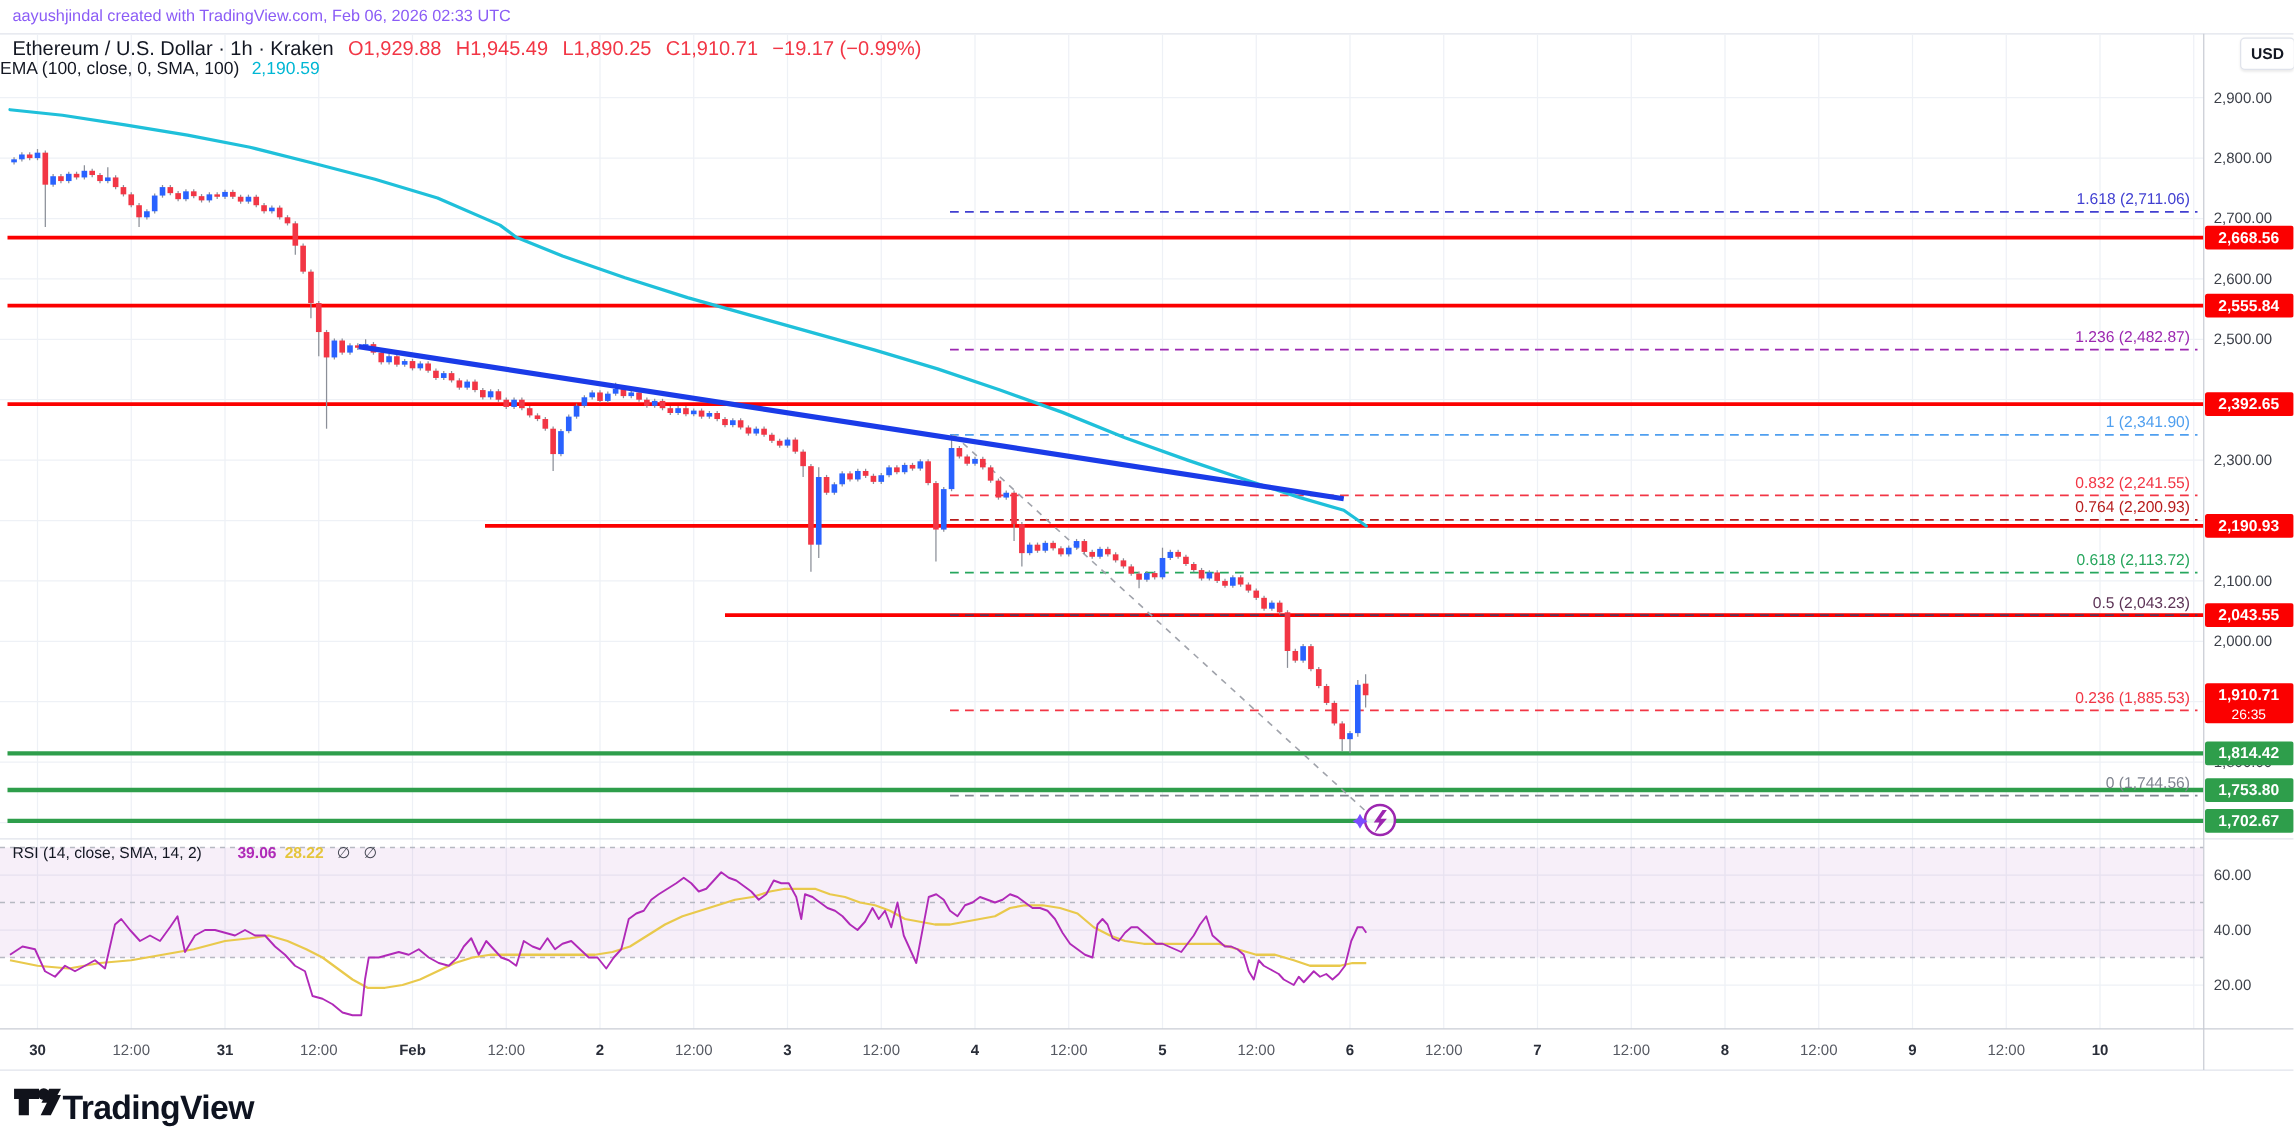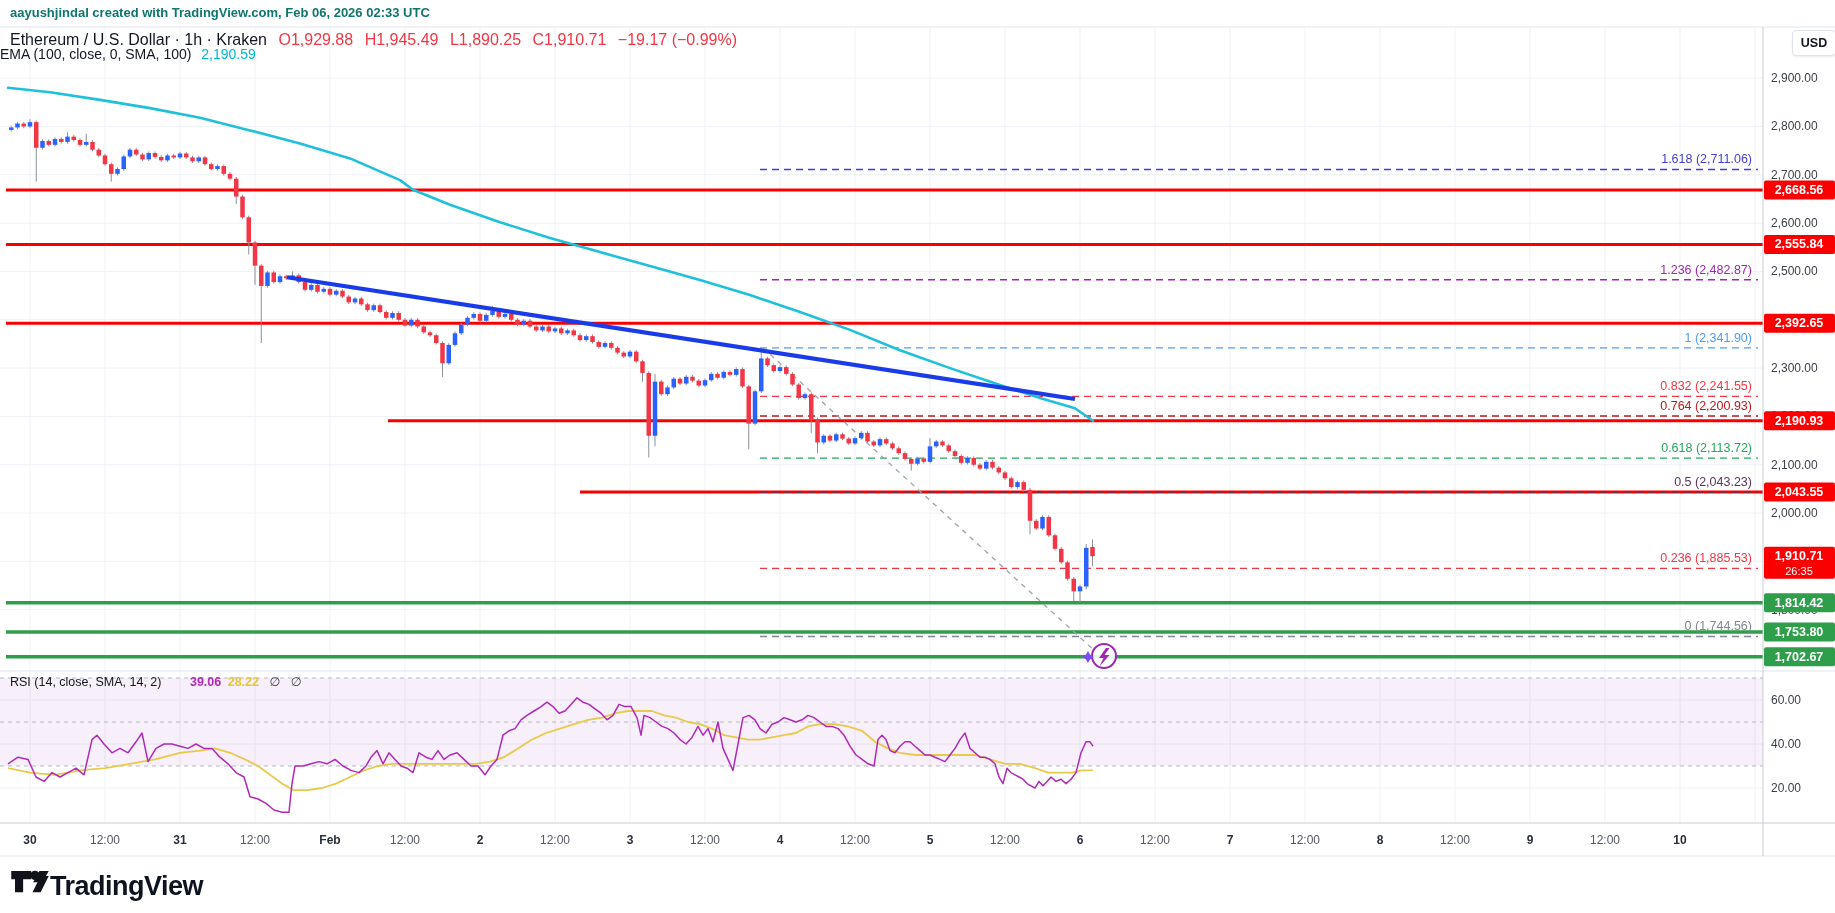--- a/index.html
+++ b/index.html
@@ -1,20 +1,20 @@
 <!DOCTYPE html>
 <html><head>
 <meta charset="utf-8">
 <style>
   html,body{margin:0;padding:0;background:#ffffff;width:1835px;height:913px;overflow:hidden;
     font-family:"Liberation Sans","DejaVu Sans",sans-serif;}
   #stage{position:relative;width:1835px;height:913px;background:#fff;}
   #chart{position:absolute;left:0;top:0;}
   .overlay{position:absolute;white-space:nowrap;}
-  #attribution{left:10px;top:5px;font-size:13px;font-weight:700;color:#0f766e;}
+  #attribution{left:10px;top:5px;font-size:13px;font-weight:400;color:#8b5cf6;}
   #legend1{left:10px;top:31px;font-size:16px;color:#131722;}
   #legend1 .val{color:#f23645;margin-left:7px;}
   #legend1 .chg{color:#f23645;margin-left:7px;}
   #legend2{left:0;top:46px;font-size:14px;color:#131722;}
   #legend2 .emaval{color:#00b7d4;margin-left:6px;}
   #rsilegend{left:10px;top:674px;font-size:12.5px;color:#131722;}
   #rsilegend .rsival{color:#b02ab8;margin-left:25px;font-weight:700;}
   #rsilegend .maval{color:#e5c53b;margin-left:3px;font-weight:700;}
   #rsilegend .nul{color:#434651;margin-left:7px;}
   #usdchip{left:1792px;top:30px;width:42px;height:24px;border:1px solid #e0e3eb;border-radius:4px;

